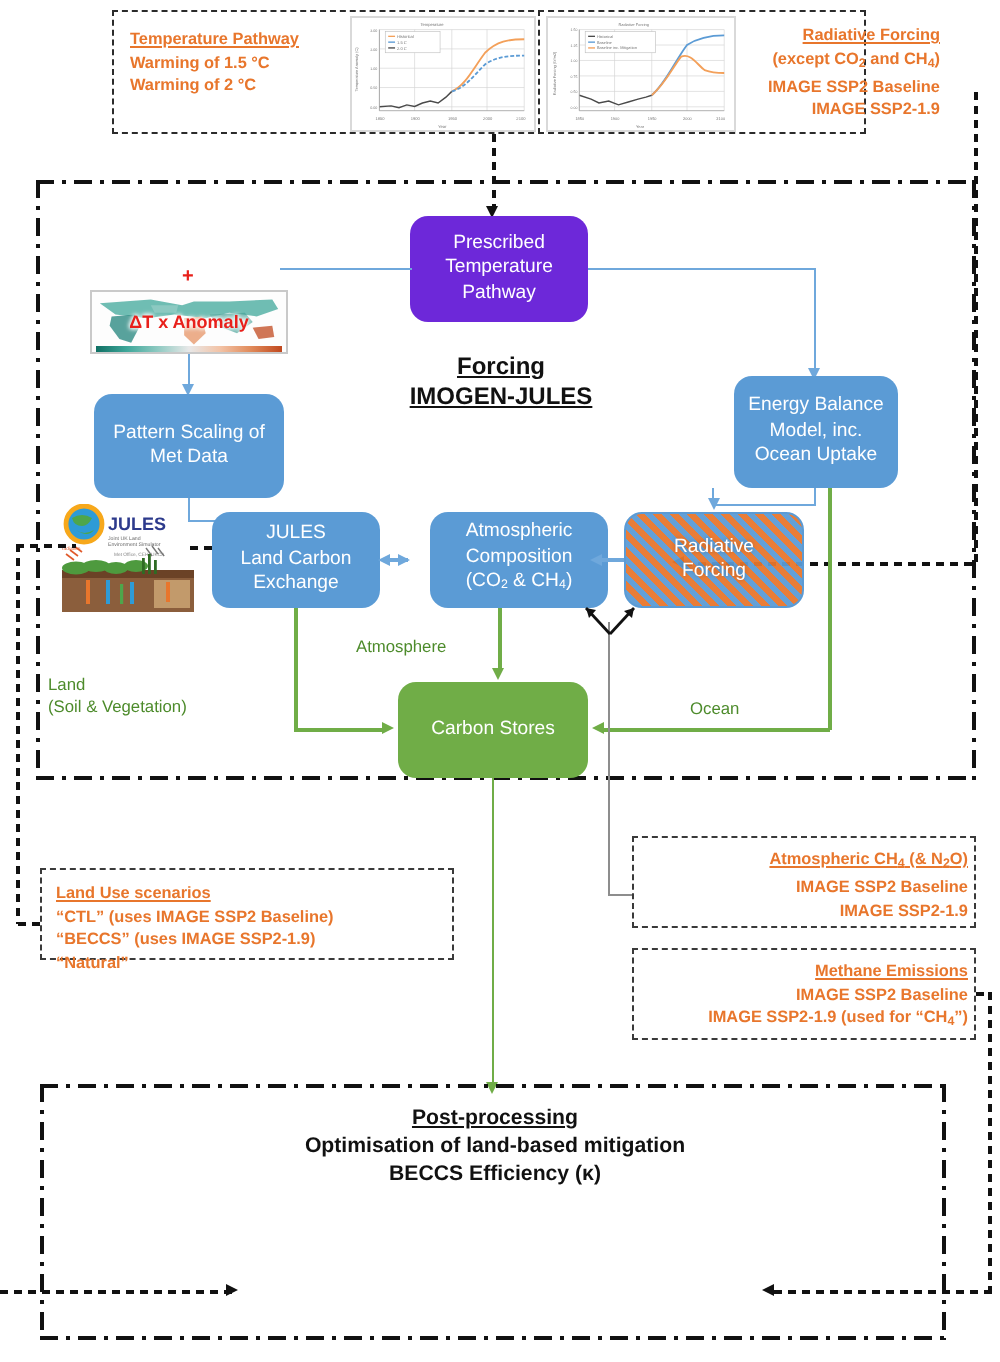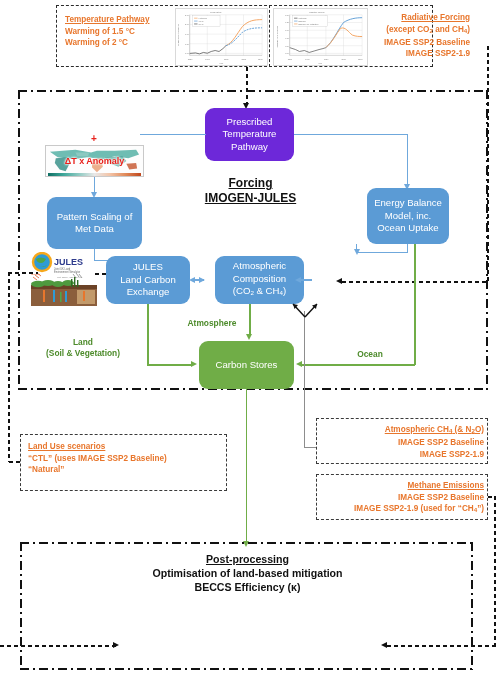--- a/index.html
+++ b/index.html
@@ -46,21 +46,21 @@
   .ln{position:absolute;}
   .blue-l{background:#6FA8DC;}
   .green-l{background:#70AD47;}
   .gray-l{background:#8d8d8d;}
 
   .arrow{position:absolute;width:0;height:0;}
   .ar-down{border-left:3.6px solid transparent;border-right:3.6px solid transparent;}
   .ar-right{border-top:3.6px solid transparent;border-bottom:3.6px solid transparent;}
   .ar-left{border-top:3.6px solid transparent;border-bottom:3.6px solid transparent;}
 
-  .lbl-green{color:#4D8B2B;font-weight:bold;font-size:8.4px;line-height:10.5px;text-align:center;}
+  .lbl-green{color:#4D8B2B;font-weight:normal;font-size:8.4px;line-height:10.5px;}
 
   .big-title{font-weight:bold;font-size:12px;line-height:15px;text-align:center;color:#111;}
   .big-title .u{text-decoration:underline;}
 
   .pp{font-weight:bold;text-align:center;color:#111;font-size:10.6px;line-height:14.2px;}
   .pp .u{text-decoration:underline;}
 
   
   .mapthumb{border:0.8px solid #c9c9c9;background:#fff;position:relative;overflow:hidden;}
   .mapcanvas{position:absolute;left:0;top:0;width:100%;height:100%;}
@@ -313,20 +313,23 @@
   </div>
 
   <div class="abs rbox blue" style="left:215px;top:256px;width:89px;height:48px;">
     <span>Atmospheric<br>Composition<br>(CO<span class="sub">2</span> &amp; CH<span class="sub">4</span>)</span>
   </div>
 
   <div class="ln blue-l" style="left:192px;top:279.3px;width:12px;height:1.4px;"></div>
   <div class="abs arrow ar-left" style="left:189px;top:276.7px;border-right:6px solid #6FA8DC;"></div>
   <div class="abs arrow ar-right" style="left:199px;top:276.7px;border-left:6px solid #6FA8DC;"></div>
 
+  <div class="abs rbox hatch" style="left:312px;top:256px;width:90px;height:48px;">
+    <span style="text-shadow:0 0 2px rgba(0,0,0,.25);">Radiative<br>Forcing</span>
+  </div>
 
   <div class="ln blue-l" style="left:300px;top:279.3px;width:12px;height:1.4px;"></div>
   <div class="abs arrow ar-left" style="left:295px;top:276.7px;border-right:6px solid #6FA8DC;"></div>
 
   <div class="ln blue-l" style="left:406.6px;top:244px;width:1.4px;height:9px;"></div>
   <div class="ln blue-l" style="left:356px;top:251.6px;width:52px;height:1.4px;"></div>
   <div class="ln blue-l" style="left:356px;top:244px;width:1.4px;height:9px;"></div>
   <div class="abs arrow ar-down" style="left:353.5px;top:249px;border-top:6px solid #6FA8DC;"></div>
 
   <div class="abs rbox green" style="left:199px;top:341px;width:95px;height:48px;">
@@ -354,24 +357,25 @@
   <svg class="abs" style="left:288px;top:300px;width:36px;height:18px;">
     <path d="M17,17 L5,4" stroke="#111" stroke-width="1.4" fill="none"></path>
     <path d="M5,4 L10,5 L6.5,9 Z" fill="#111"></path>
     <path d="M17,17 L29,4" stroke="#111" stroke-width="1.4" fill="none"></path>
     <path d="M29,4 L28,9 L24,5.5 Z" fill="#111"></path>
   </svg>
 
   <div class="ln green-l" style="left:245.5px;top:389px;width:1.6px;height:154px;"></div>
   <div class="abs arrow ar-down" style="left:242.7px;top:541px;border-top:6px solid #70AD47;"></div>
 
-  <div class="abs dashbox-fine" style="left:20px;top:434px;width:207px;height:57px;">
+  <div class="abs dashbox-fine" style="left:20px;top:434px;width:207px;height:46px;">
     <div class="abs orange-txt" style="left:7px;top:6px;width:194px;">
       <div class="hd">Land Use scenarios</div>
       <div>“CTL”  (uses IMAGE SSP2 Baseline)</div>
+      <div>“BECCS” (uses IMAGE SSP2-1.9)</div>
       <div>“Natural”</div>
     </div>
   </div>
 
   <div class="abs" style="left:9px;top:461px;width:13px;height:2px;
        background:repeating-linear-gradient(to right,#111 0 4px,transparent 4px 7px);"></div>
   <div class="abs" style="left:8px;top:272px;width:2px;height:190px;
        background:repeating-linear-gradient(to bottom,#111 0 4px,transparent 4px 7px);"></div>
   <div class="abs" style="left:8px;top:272px;width:30px;height:2px;
        background:repeating-linear-gradient(to right,#111 0 4px,transparent 4px 7px);"></div>

